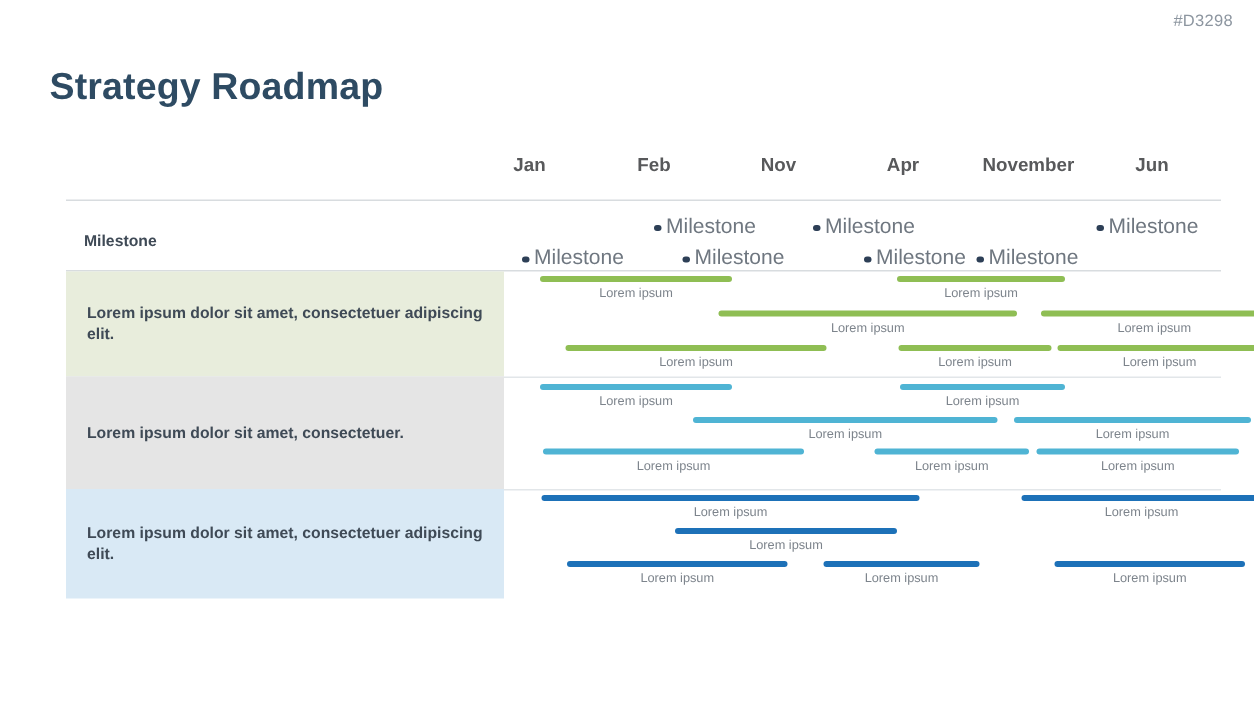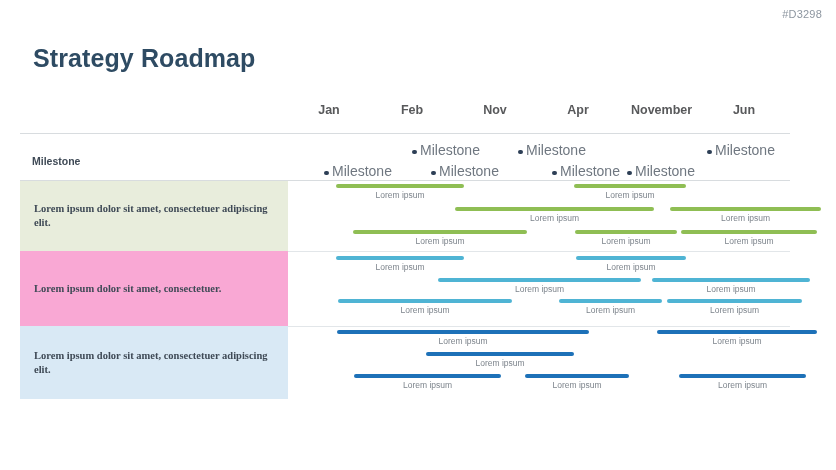--- a/index.html
+++ b/index.html
@@ -30,21 +30,21 @@
     top: 27px;
     font-size: 25px;
     color: #2e4b63;
     letter-spacing: 0.1px;
     white-space: nowrap;
   }
 
   
   #roadmap {
     position: absolute;
-    left: 20px;
+    left: 44px;
     top: 100px;
     width: 770px;
     height: 300px;
   }
 
   
   #month-header {
     position: absolute;
     left: 0;
     top: 0;
@@ -106,24 +106,23 @@
   
   .lane {
     position: absolute;
     left: 0;
     width: 770px;
   }
   .lane-panel {
     position: absolute;
     left: 0;
     top: 0;
-    width: 268px;
+    width: 292px;
     height: 100%;
     box-sizing: border-box;
-    font-family: Liberation Serif, serif;
   }
   .lane-title {
     position: absolute;
     left: 14px;
     right: 12px;
     top: 50%;
     transform: translateY(-50%);
     font-size: 10.5px;
     font-weight: bold;
     color: #3f4a56;
@@ -210,21 +209,21 @@
           <div class="bar" style="left: 29px; width: 174px; top: 49px; background: rgb(143, 190, 84);"></div>
           <div class="bar-label" style="left: 29px; width: 174px; top: 55px;">Lorem ipsum</div>
           <div class="bar" style="left: 251px; width: 102px; top: 49px; background: rgb(143, 190, 84);"></div>
           <div class="bar-label" style="left: 251px; width: 102px; top: 55px;">Lorem ipsum</div>
           <div class="bar" style="left: 357px; width: 136px; top: 49px; background: rgb(143, 190, 84);"></div>
           <div class="bar-label" style="left: 357px; width: 136px; top: 55px;">Lorem ipsum</div>
         </div>
       </div>
       <div class="lane-divider" style="top: 151px;"></div>
       <div class="lane" style="top: 151px; height: 75px;">
-        <div class="lane-panel" style="background: #f9a8d4;">
+        <div class="lane-panel" style="background: #e5e5e5;">
           <div class="lane-title">Lorem ipsum dolor sit amet, consectetuer.</div>
         </div>
         <div class="lane-track">
           <div class="bar" style="left: 12px; width: 128px; top: 5px; background: rgb(79, 180, 212);"></div>
           <div class="bar-label" style="left: 12px; width: 128px; top: 11px;">Lorem ipsum</div>
           <div class="bar" style="left: 252px; width: 110px; top: 5px; background: rgb(79, 180, 212);"></div>
           <div class="bar-label" style="left: 252px; width: 110px; top: 11px;">Lorem ipsum</div>
           <div class="bar" style="left: 114px; width: 203px; top: 27px; background: rgb(79, 180, 212);"></div>
           <div class="bar-label" style="left: 114px; width: 203px; top: 33px;">Lorem ipsum</div>
           <div class="bar" style="left: 328px; width: 158px; top: 27px; background: rgb(79, 180, 212);"></div>

